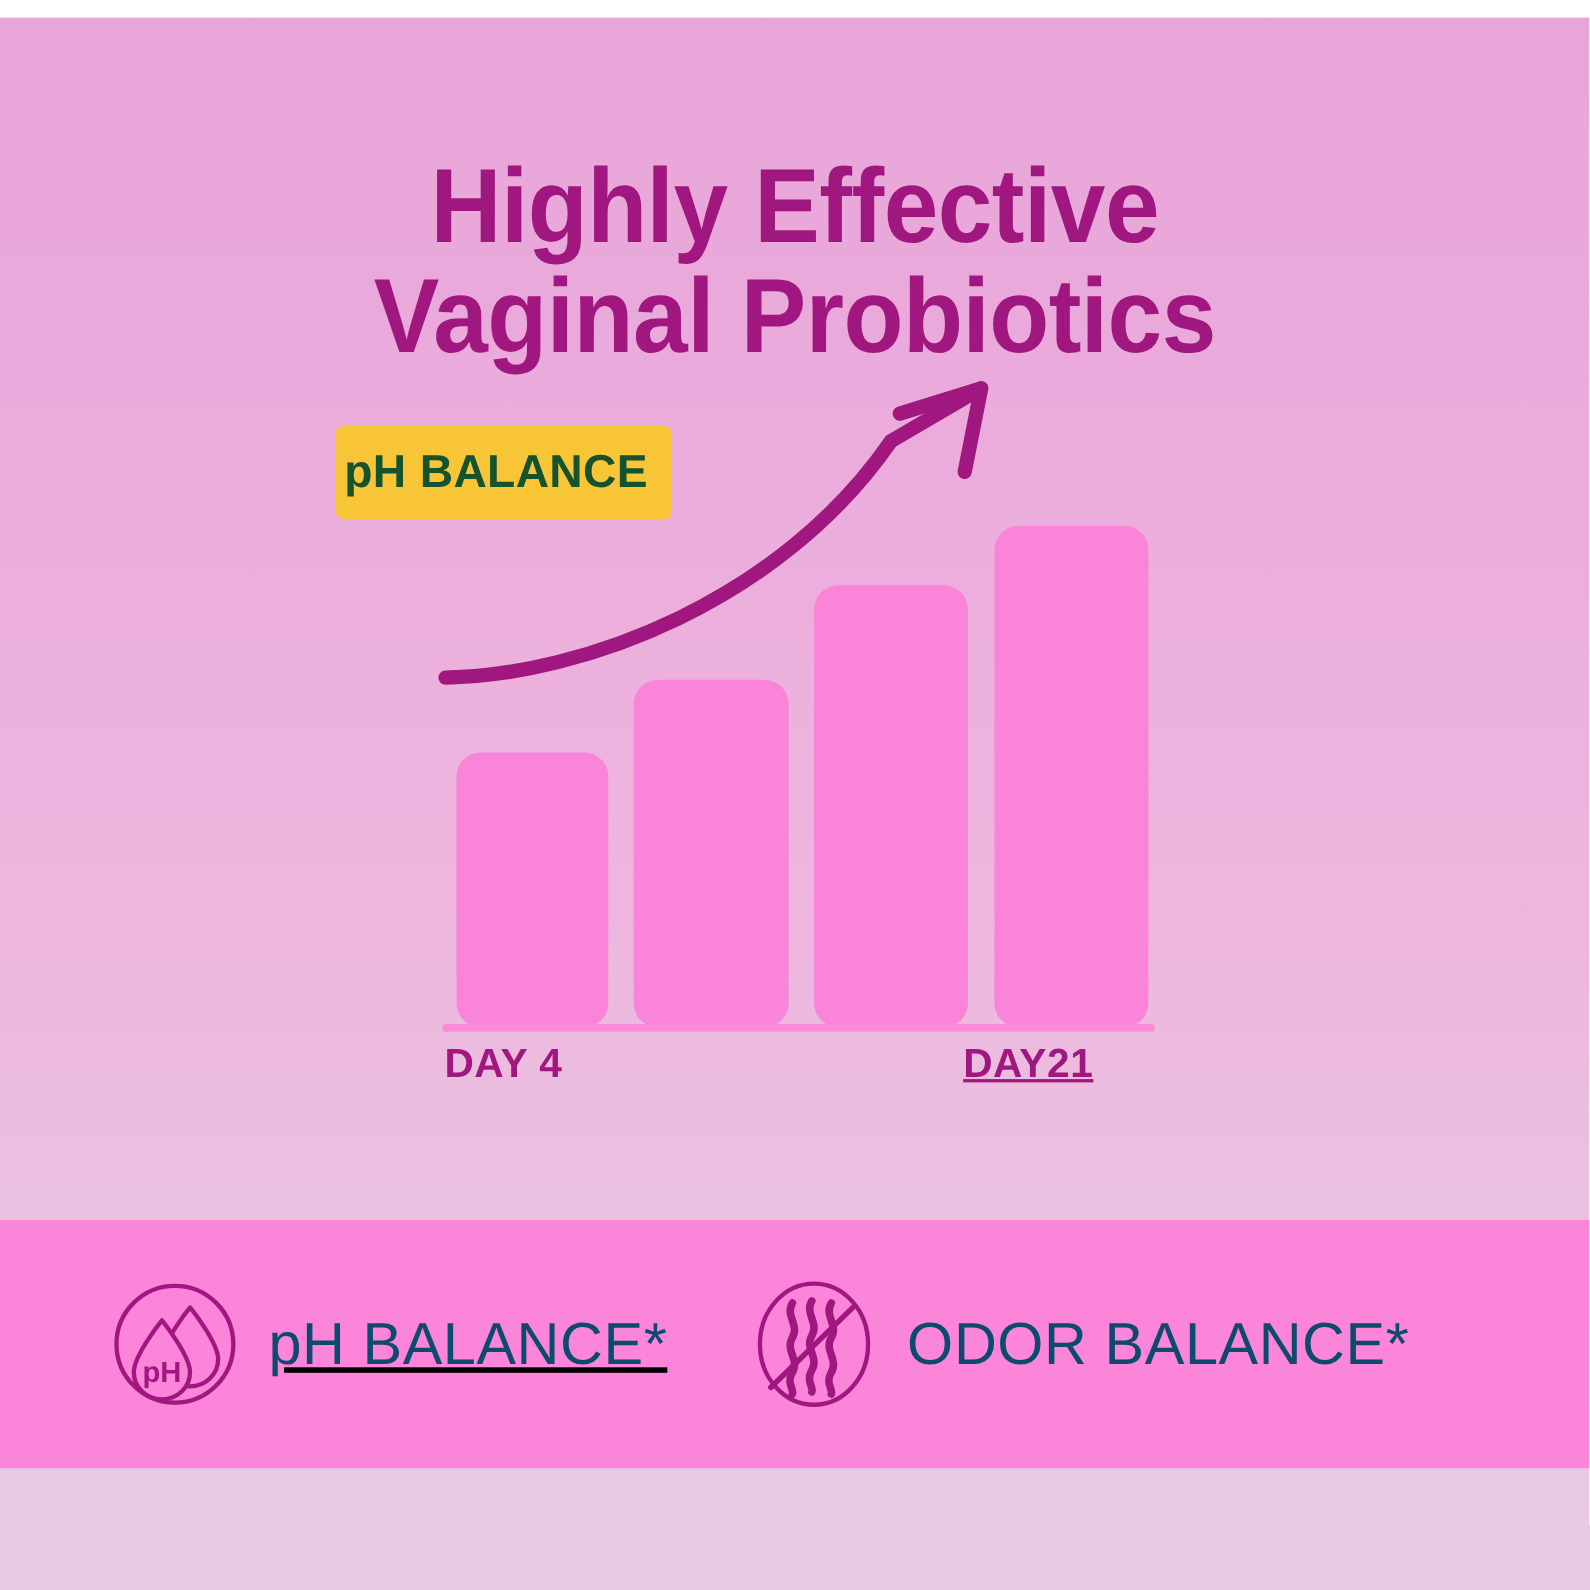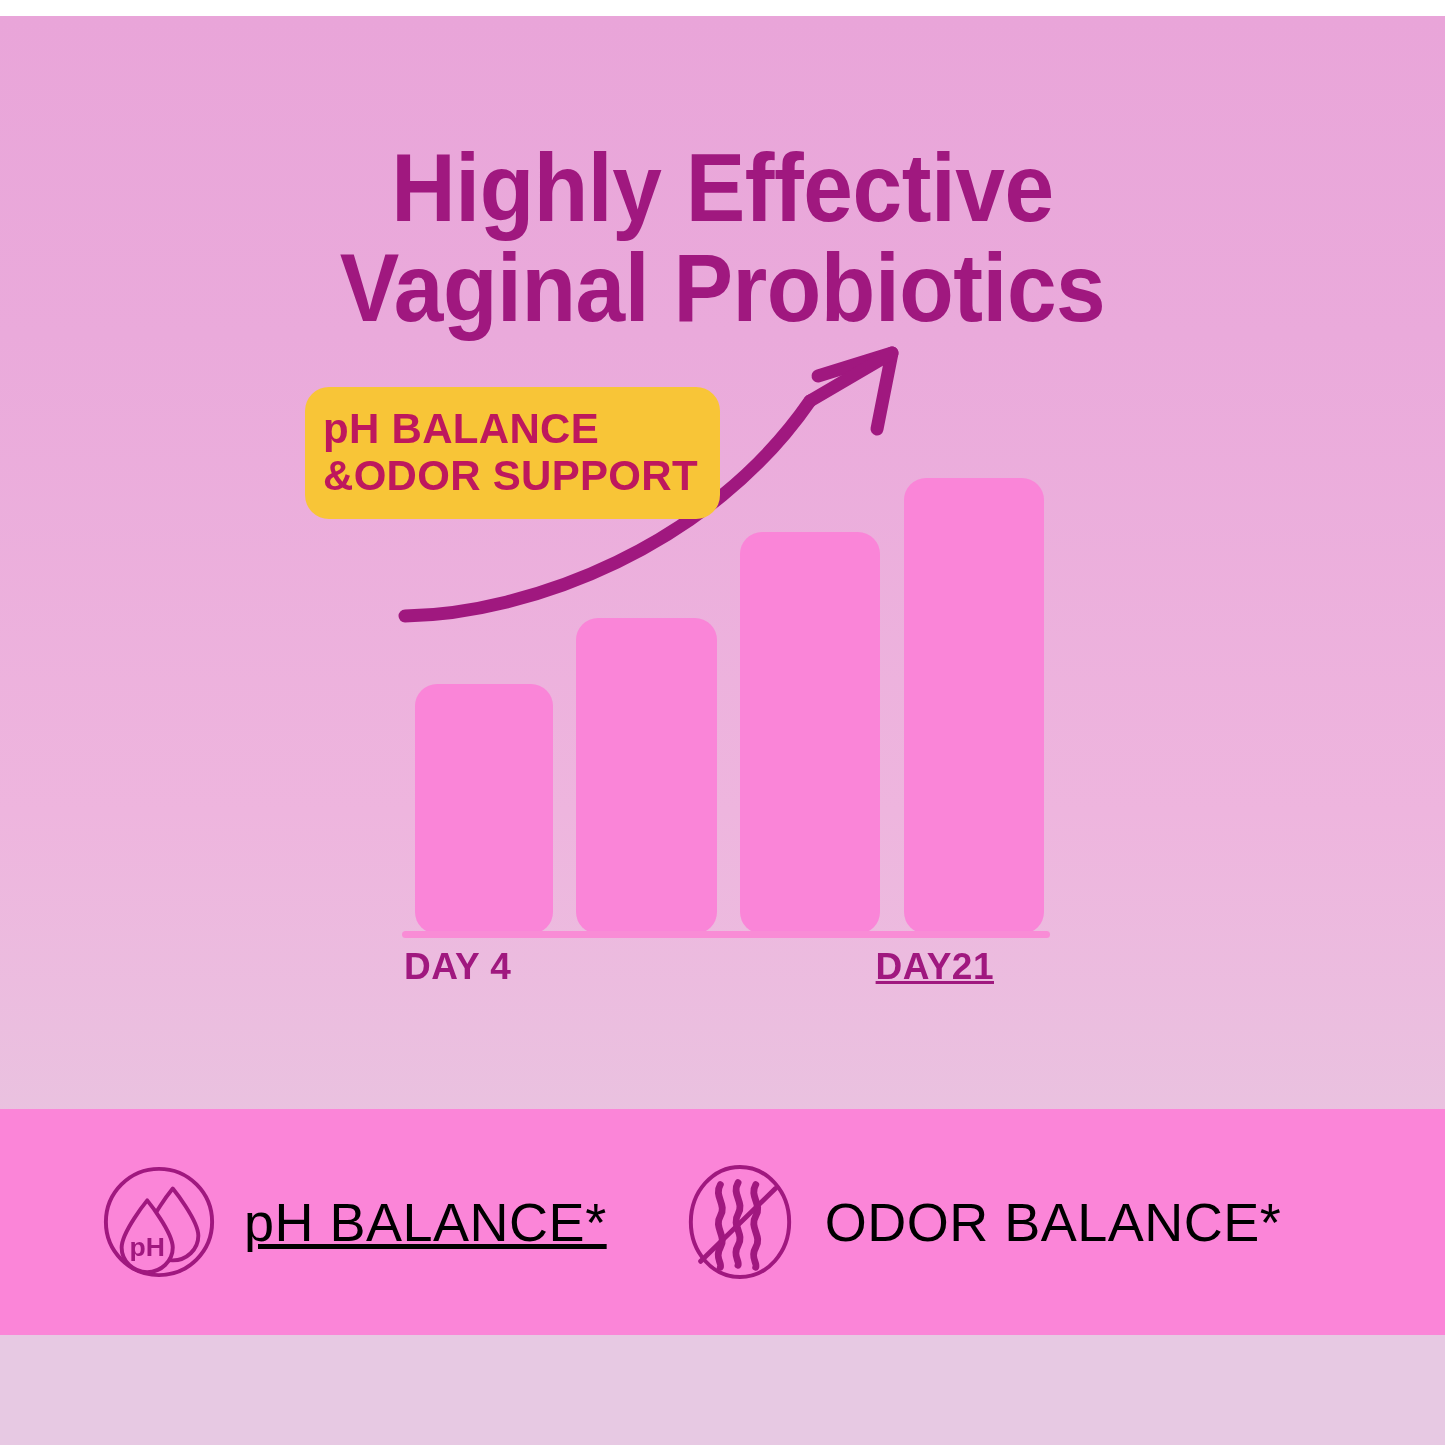--- a/index.html
+++ b/index.html
@@ -89,23 +89,23 @@
     height: 320px;
     overflow: visible;
   }
 
   
   #badge {
     position: absolute;
     left: 305px;
     top: 371px;
     background: #f8c537;
-    border-radius: 24px;
-    padding: 18px 22px 20px 18px;
-    color: #be185d;
+    border-radius: 8px;
+    padding: 18px 22px 20px 8px;
+    color: #14532d;
     font-family: "Liberation Sans Narrow", "Liberation Sans", sans-serif;
     font-weight: bold;
     font-size: 42px;
     line-height: 1.12;
     letter-spacing: 0.3px;
   }
   #badge .badge-line {
     display: block;
     white-space: nowrap;
   }
@@ -128,21 +128,21 @@
   }
   #feature-ph   { margin-left: 100px; text-decoration: underline; }
   #feature-odor { margin-left: 74px; }
 
   .feature-icon {
     flex: 0 0 auto;
     width: 118px;
     height: 118px;
   }
   .feature-label {
-    color: #000000;
+    color: #0c4a6e;
     font-family: "Liberation Sans Narrow", "Liberation Sans", sans-serif;
     font-weight: normal;
     font-size: 54px;
     letter-spacing: 0.5px;
     white-space: nowrap;
   }
 
   #bottom-strip {
     position: absolute;
     left: 0;
@@ -175,21 +175,20 @@
     <div class="axis-label" id="axis-label-end">DAY21</div>
 
     <svg id="arrow-svg" viewBox="0 0 600 320">
       <path d="M 25 290 C 150 288 330 220 430 75" fill="none" stroke="#a0187f" stroke-width="13" stroke-linecap="round"></path>
       <path d="M 512 27 L 497 103 M 512 27 L 438 50" fill="none" stroke="#a0187f" stroke-width="13" stroke-linecap="round" stroke-linejoin="round"></path>
       <path d="M 430 75 L 512 27" fill="none" stroke="#a0187f" stroke-width="13" stroke-linecap="round"></path>
     </svg>
 
     <div id="badge">
       <span class="badge-line">pH BALANCE</span>
-      <span class="badge-line">&amp;ODOR SUPPORT</span>
     </div>
 
   </div>
 
   <div id="feature-band">
 
     <div class="feature" id="feature-ph">
       <span class="feature-icon">
         <svg viewBox="0 0 120 120" width="118" height="118">
           <circle cx="60" cy="60" r="54" fill="none" stroke="#a0187f" stroke-width="4"></circle>

